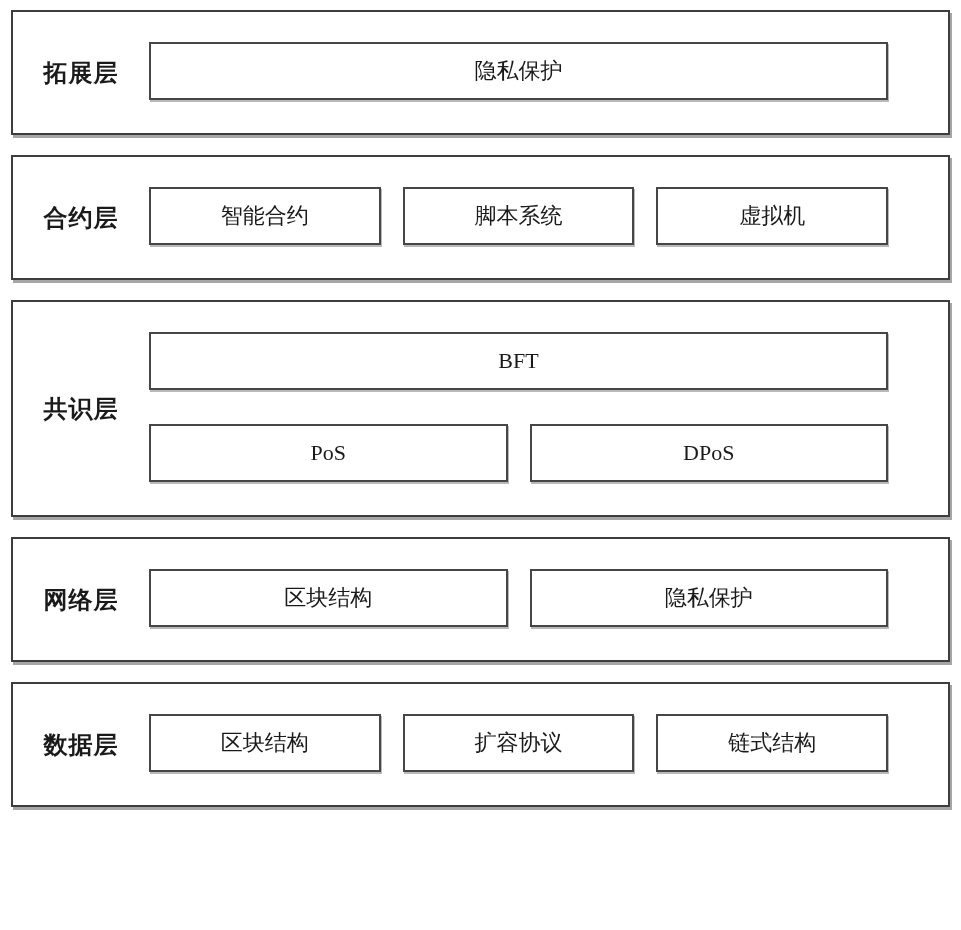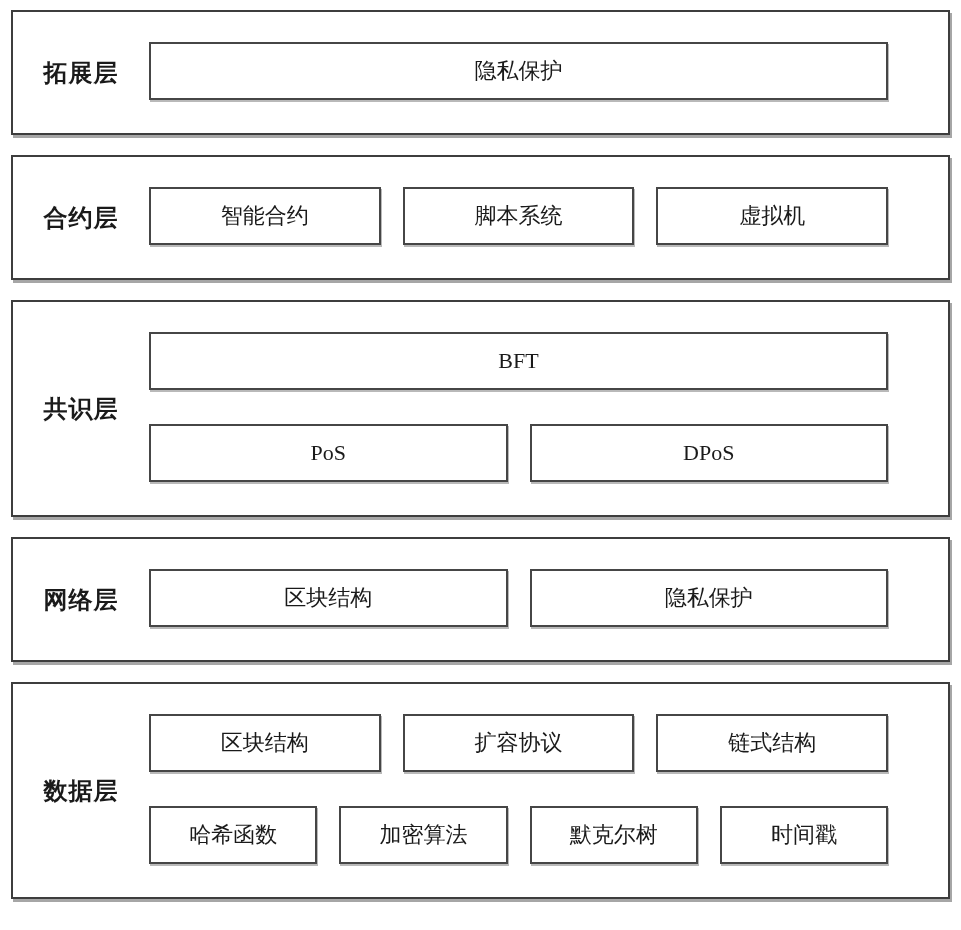--- a/index.html
+++ b/index.html
@@ -90,21 +90,15 @@
       </div>
     </section>
     <section class="layer">
       <div class="layer-label">数据层</div>
       <div class="rows">
         <div class="row">
           <div class="node">区块结构</div>
           <div class="node">扩容协议</div>
           <div class="node">链式结构</div>
         </div>
-        <div class="row">
-          <div class="node">哈希函数</div>
-          <div class="node">加密算法</div>
-          <div class="node">默克尔树</div>
-          <div class="node">时间戳</div>
-        </div>
       </div>
     </section>
   </div>
 
 </body></html>

